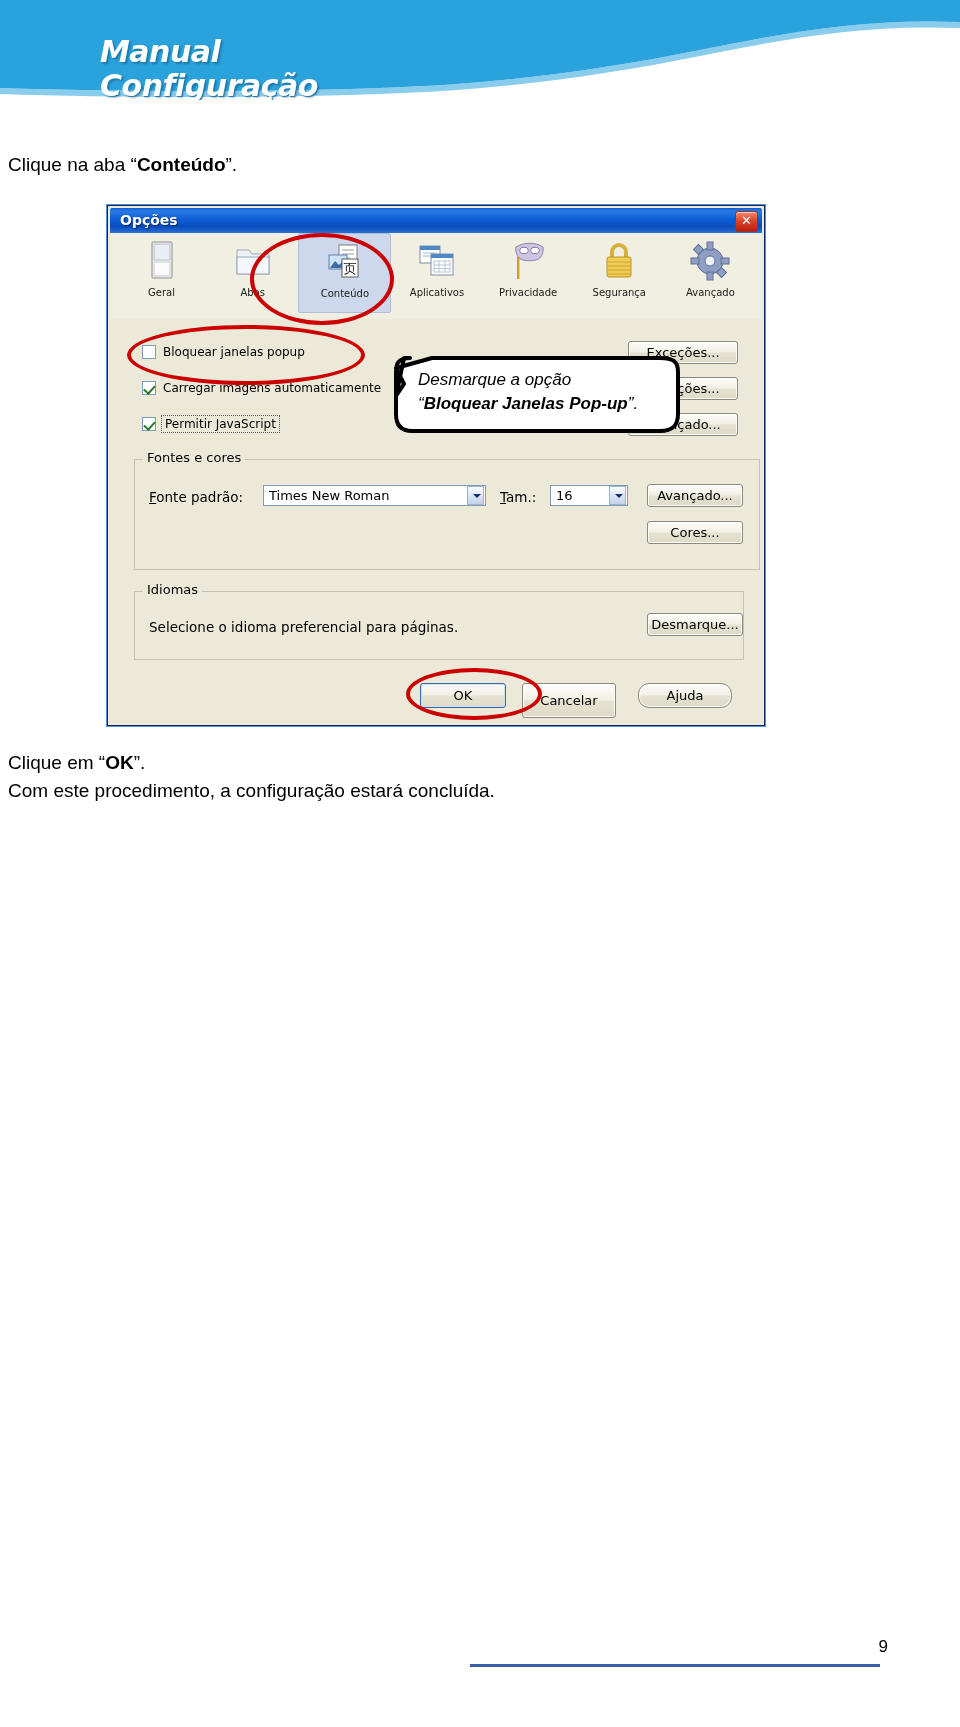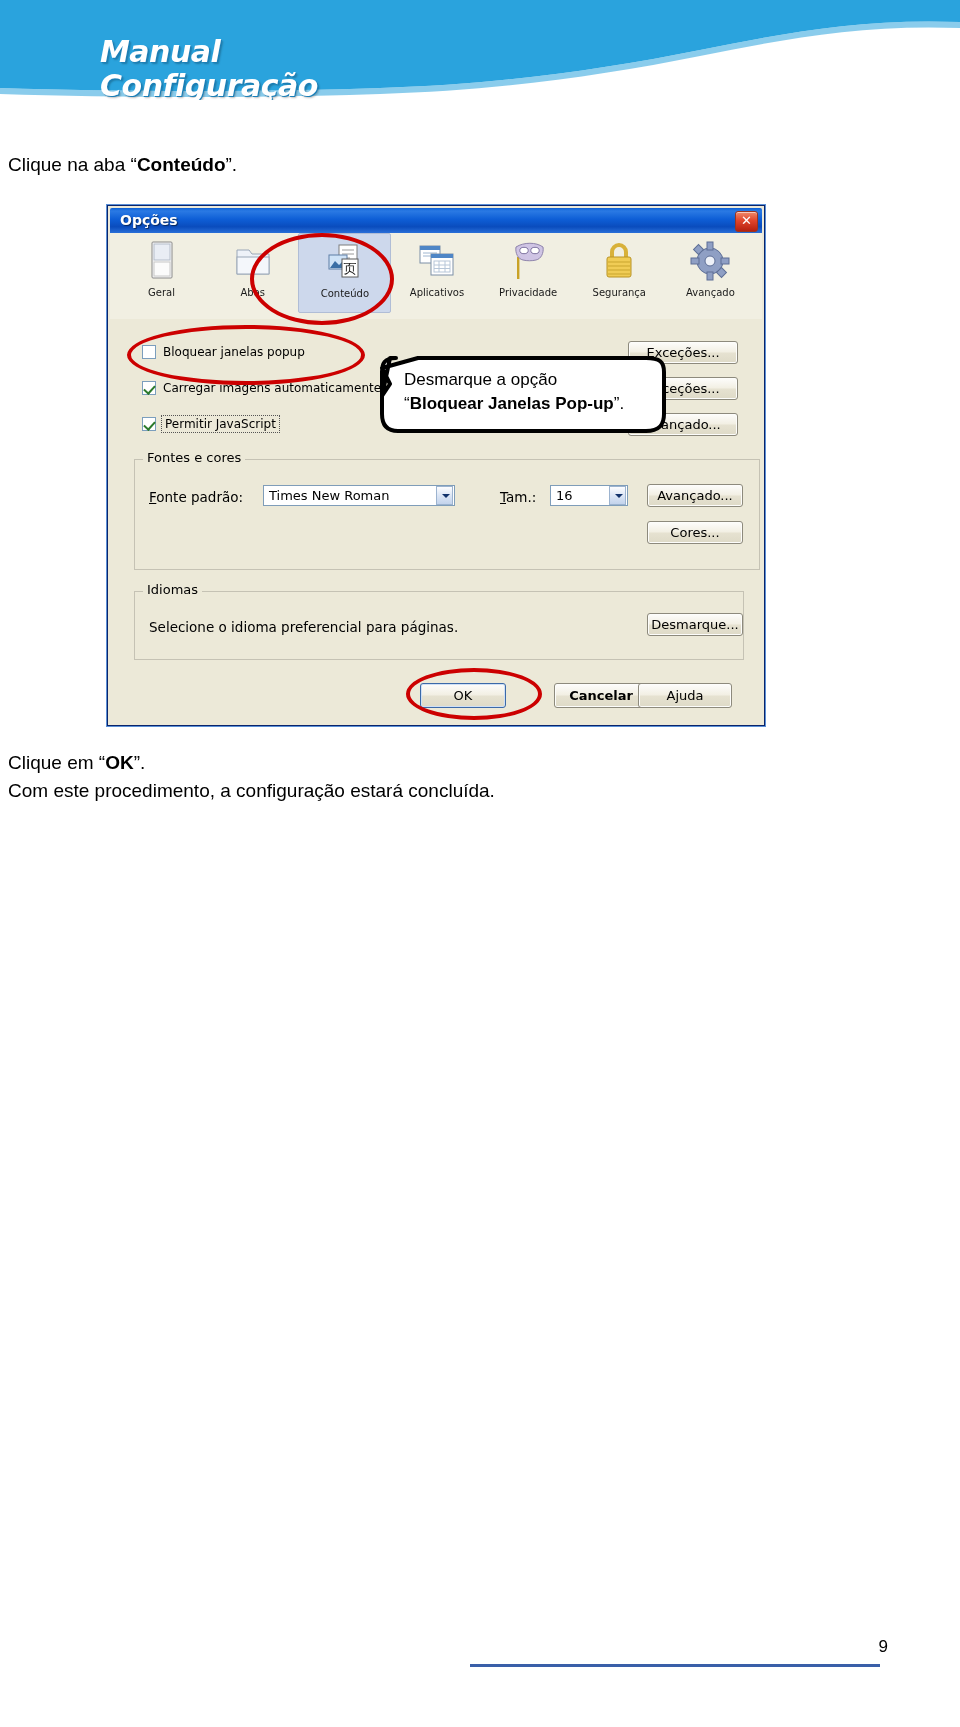--- a/index.html
+++ b/index.html
@@ -126,21 +126,21 @@
     border:1px solid #8d8a7d;border-radius:3px;
     font-size:13px;color:#000;font-family:"DejaVu Sans",sans-serif;cursor:pointer;
     box-shadow:inset 0 0 0 1px #fdfdfb;
   }
   .btn.default{border:1px solid #3b69a8;box-shadow:inset 0 0 0 1px #cfe0f5;}
 
   
   .redring{position:absolute;border:4px solid #cc0000;border-radius:50%;pointer-events:none;}
 
   
-  .callout{position:absolute;left:378px;top:352px;width:290px;height:85px;pointer-events:none;}
+  .callout{position:absolute;left:392px;top:352px;width:290px;height:85px;pointer-events:none;font-style:italic;}
   .callout svg{position:absolute;left:0;top:0;}
   .callout .ctext{
     position:absolute;left:26px;top:16px;width:250px;
     font-size:17px;line-height:24px;color:#000;font-family:"Liberation Sans",sans-serif;
   }
   .callout .ctext b{font-weight:bold;}
 
   
   .footer-rule{position:absolute;left:470px;top:1664px;width:410px;height:3px;background:#3a5fa8;}
   .pagenum{position:absolute;right:72px;top:1637px;font-size:17px;color:#000;font-family:"Liberation Sans",sans-serif;}
@@ -302,21 +302,21 @@
     <div class="btn" style="position:absolute;left:518px;top:58px;width:110px;">Exceções...</div>
     <div class="btn" style="position:absolute;left:518px;top:94px;width:110px;">Avançado...</div>
 
     <div class="grp" style="left:24px;top:140px;width:608px;height:110px;padding-left:16px;">
       <div class="grplabel">Fontes e cores</div>
 
       <div class="lbl" style="position:absolute;left:14px;top:30px;">
         <span class="ulc">F</span><span>onte padrão:</span>
       </div>
 
-      <div class="combo" style="position:absolute;left:128px;top:26px;width:192px;">
+      <div class="combo" style="position:absolute;left:128px;top:26px;width:223px;">
         <span class="cval">Times New Roman</span>
         <span class="carrow"></span>
       </div>
 
       <div class="lbl" style="position:absolute;left:365px;top:30px;">
         <span class="ulc">T</span><span>am.:</span>
       </div>
 
       <div class="combo" style="position:absolute;left:415px;top:26px;width:78px;">
         <span class="cval">16</span>
@@ -327,22 +327,22 @@
       <div class="btn" style="position:absolute;left:512px;top:62px;width:96px;">Cores...</div>
     </div>
 
     <div class="grp" style="left:24px;top:272px;width:608px;height:68px;">
       <div class="grplabel">Idiomas</div>
       <div class="lbl" style="position:absolute;left:14px;top:28px;">Selecione o idioma preferencial para páginas.</div>
       <div class="btn" style="position:absolute;left:512px;top:22px;width:96px;">Desmarque...</div>
     </div>
 
     <div class="btn default" style="position:absolute;left:310px;top:364px;width:86px;height:25px;">OK</div>
-    <div class="btn" style="position:absolute;left:444px;top:364px;width:94px;height:25px;font-weight:bold;">Cancelar</div>
-    <div class="btn" style="position:absolute;left:528px;top:364px;width:94px;height:25px;">Ajuda</div>
+    <div class="btn" style="position:absolute;left:412px;top:364px;width:94px;height:35px;">Cancelar</div>
+    <div class="btn" style="position:absolute;left:528px;top:364px;width:94px;height:25px;border-radius:11px;">Ajuda</div>
 
   </div>
 </div>
 
 <div class="redring" style="left:250px;top:233px;width:136px;height:84px;"></div>
 <div class="redring" style="left:127px;top:325px;width:230px;height:52px;"></div>
 <div class="redring" style="left:406px;top:668px;width:128px;height:44px;"></div>
 
 <div class="callout">
   <svg width="290" height="85" viewBox="0 0 290 85">

